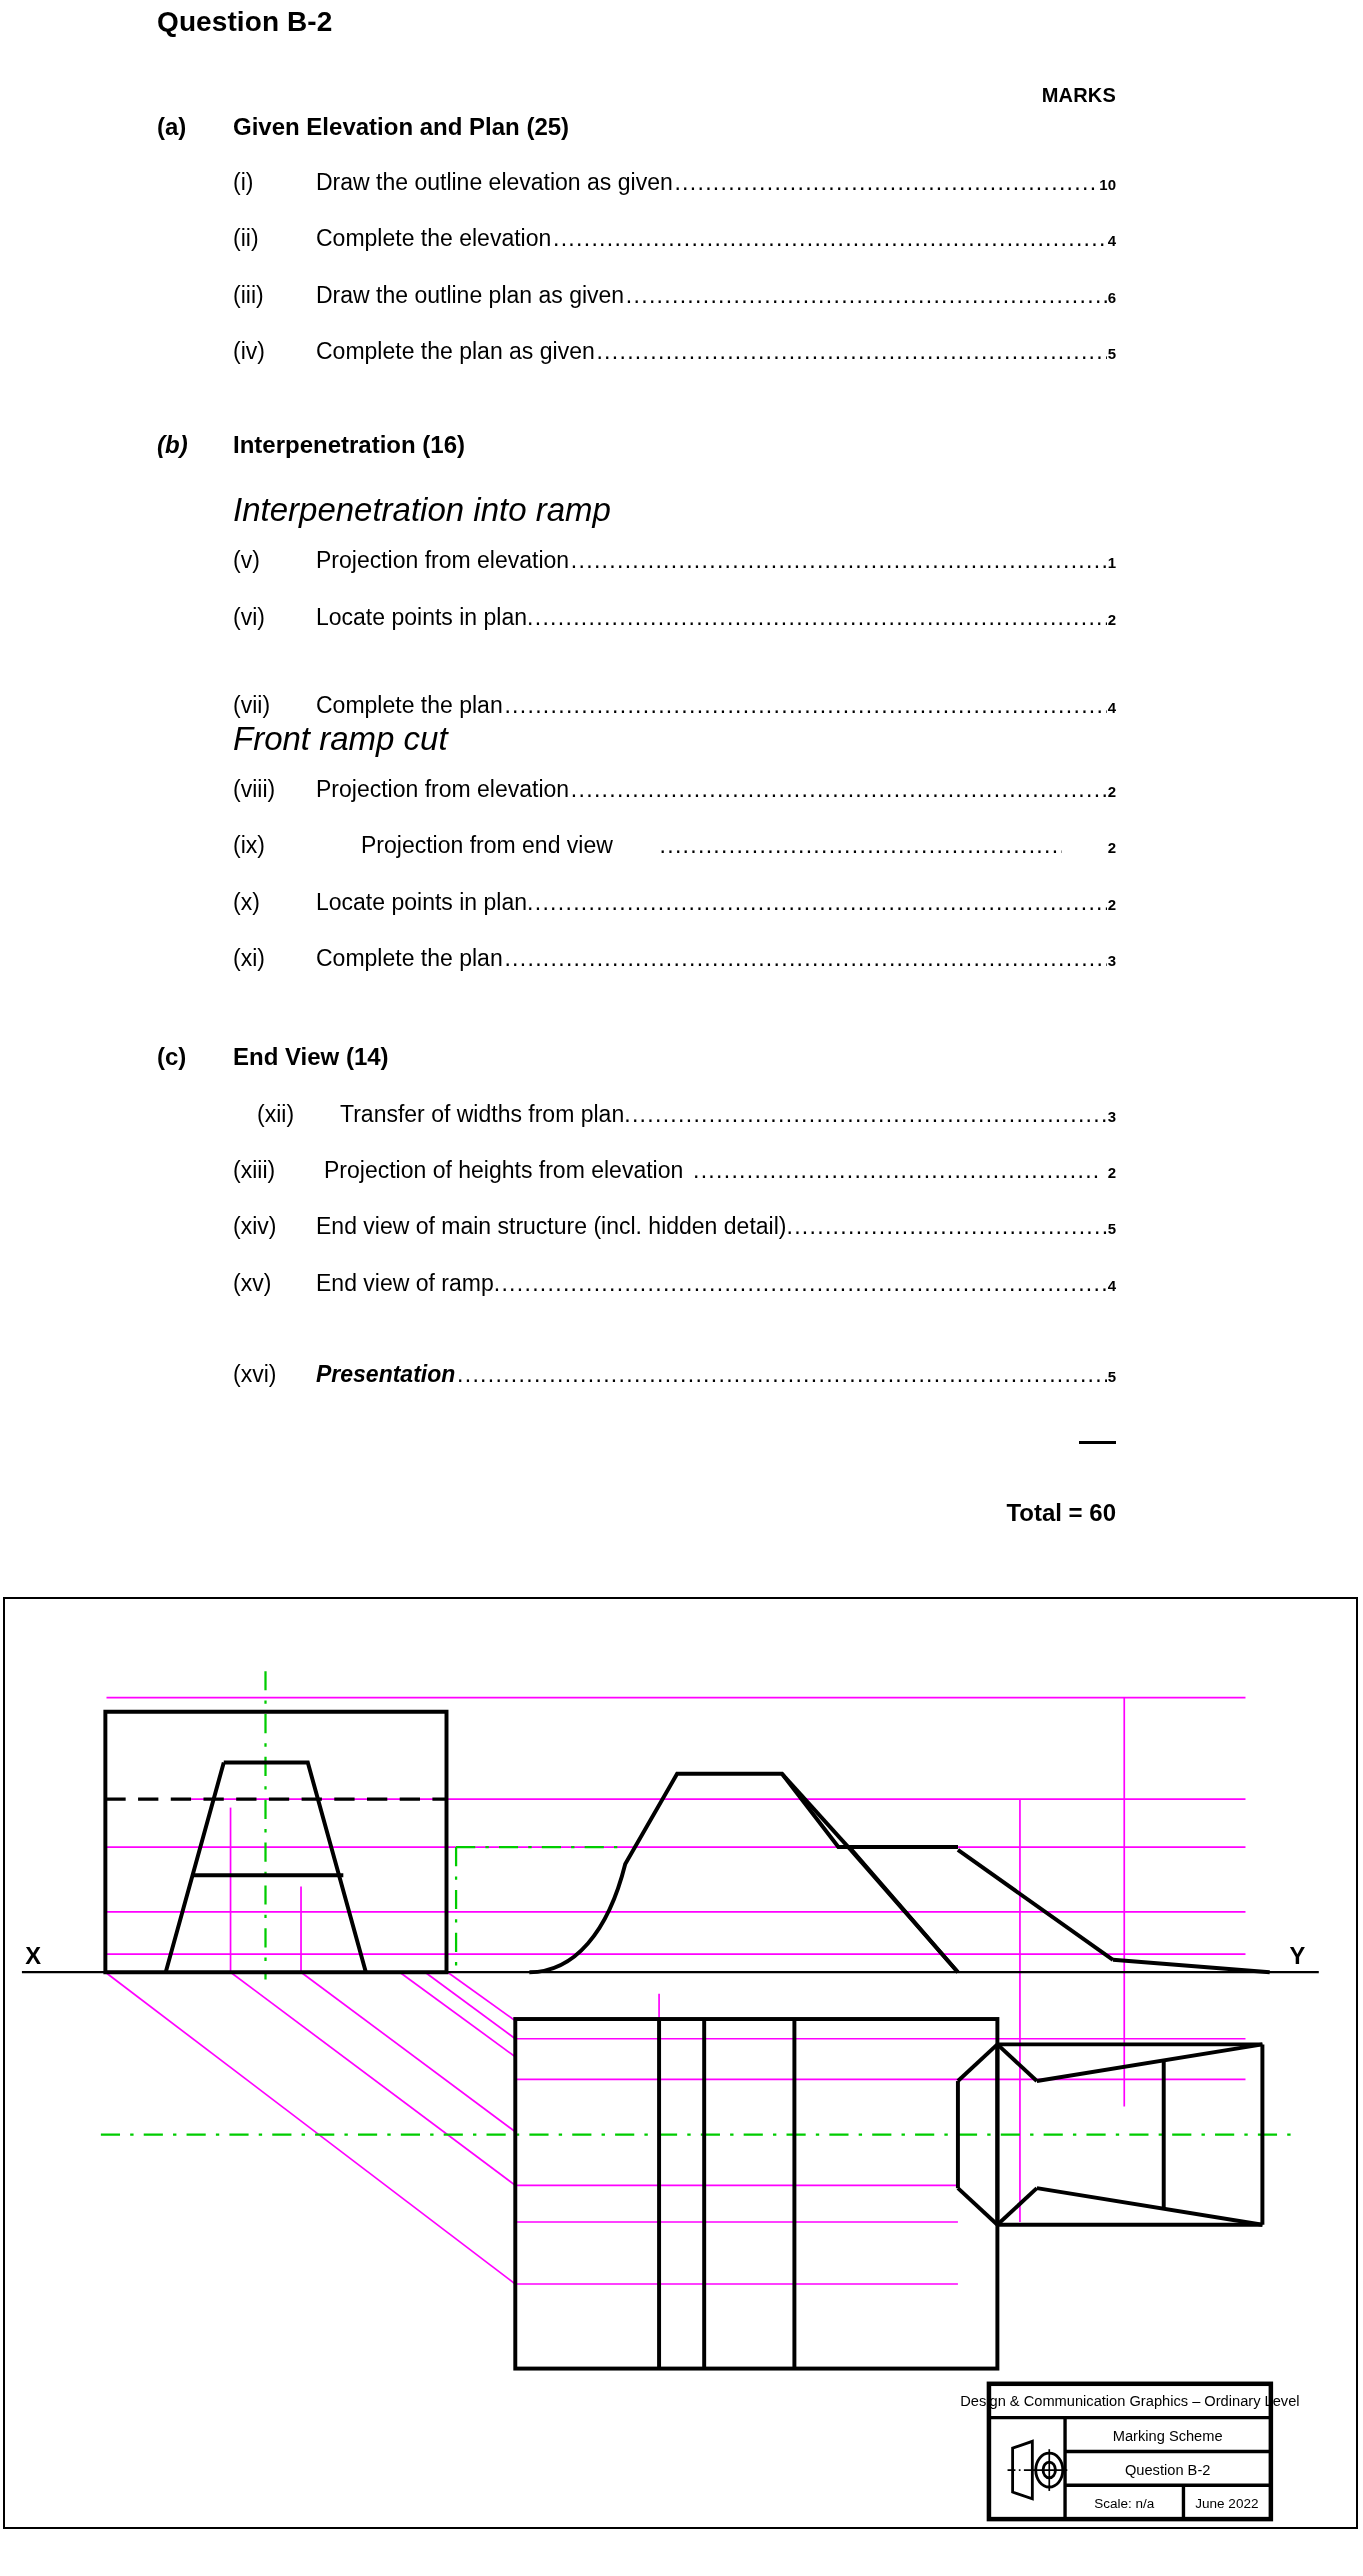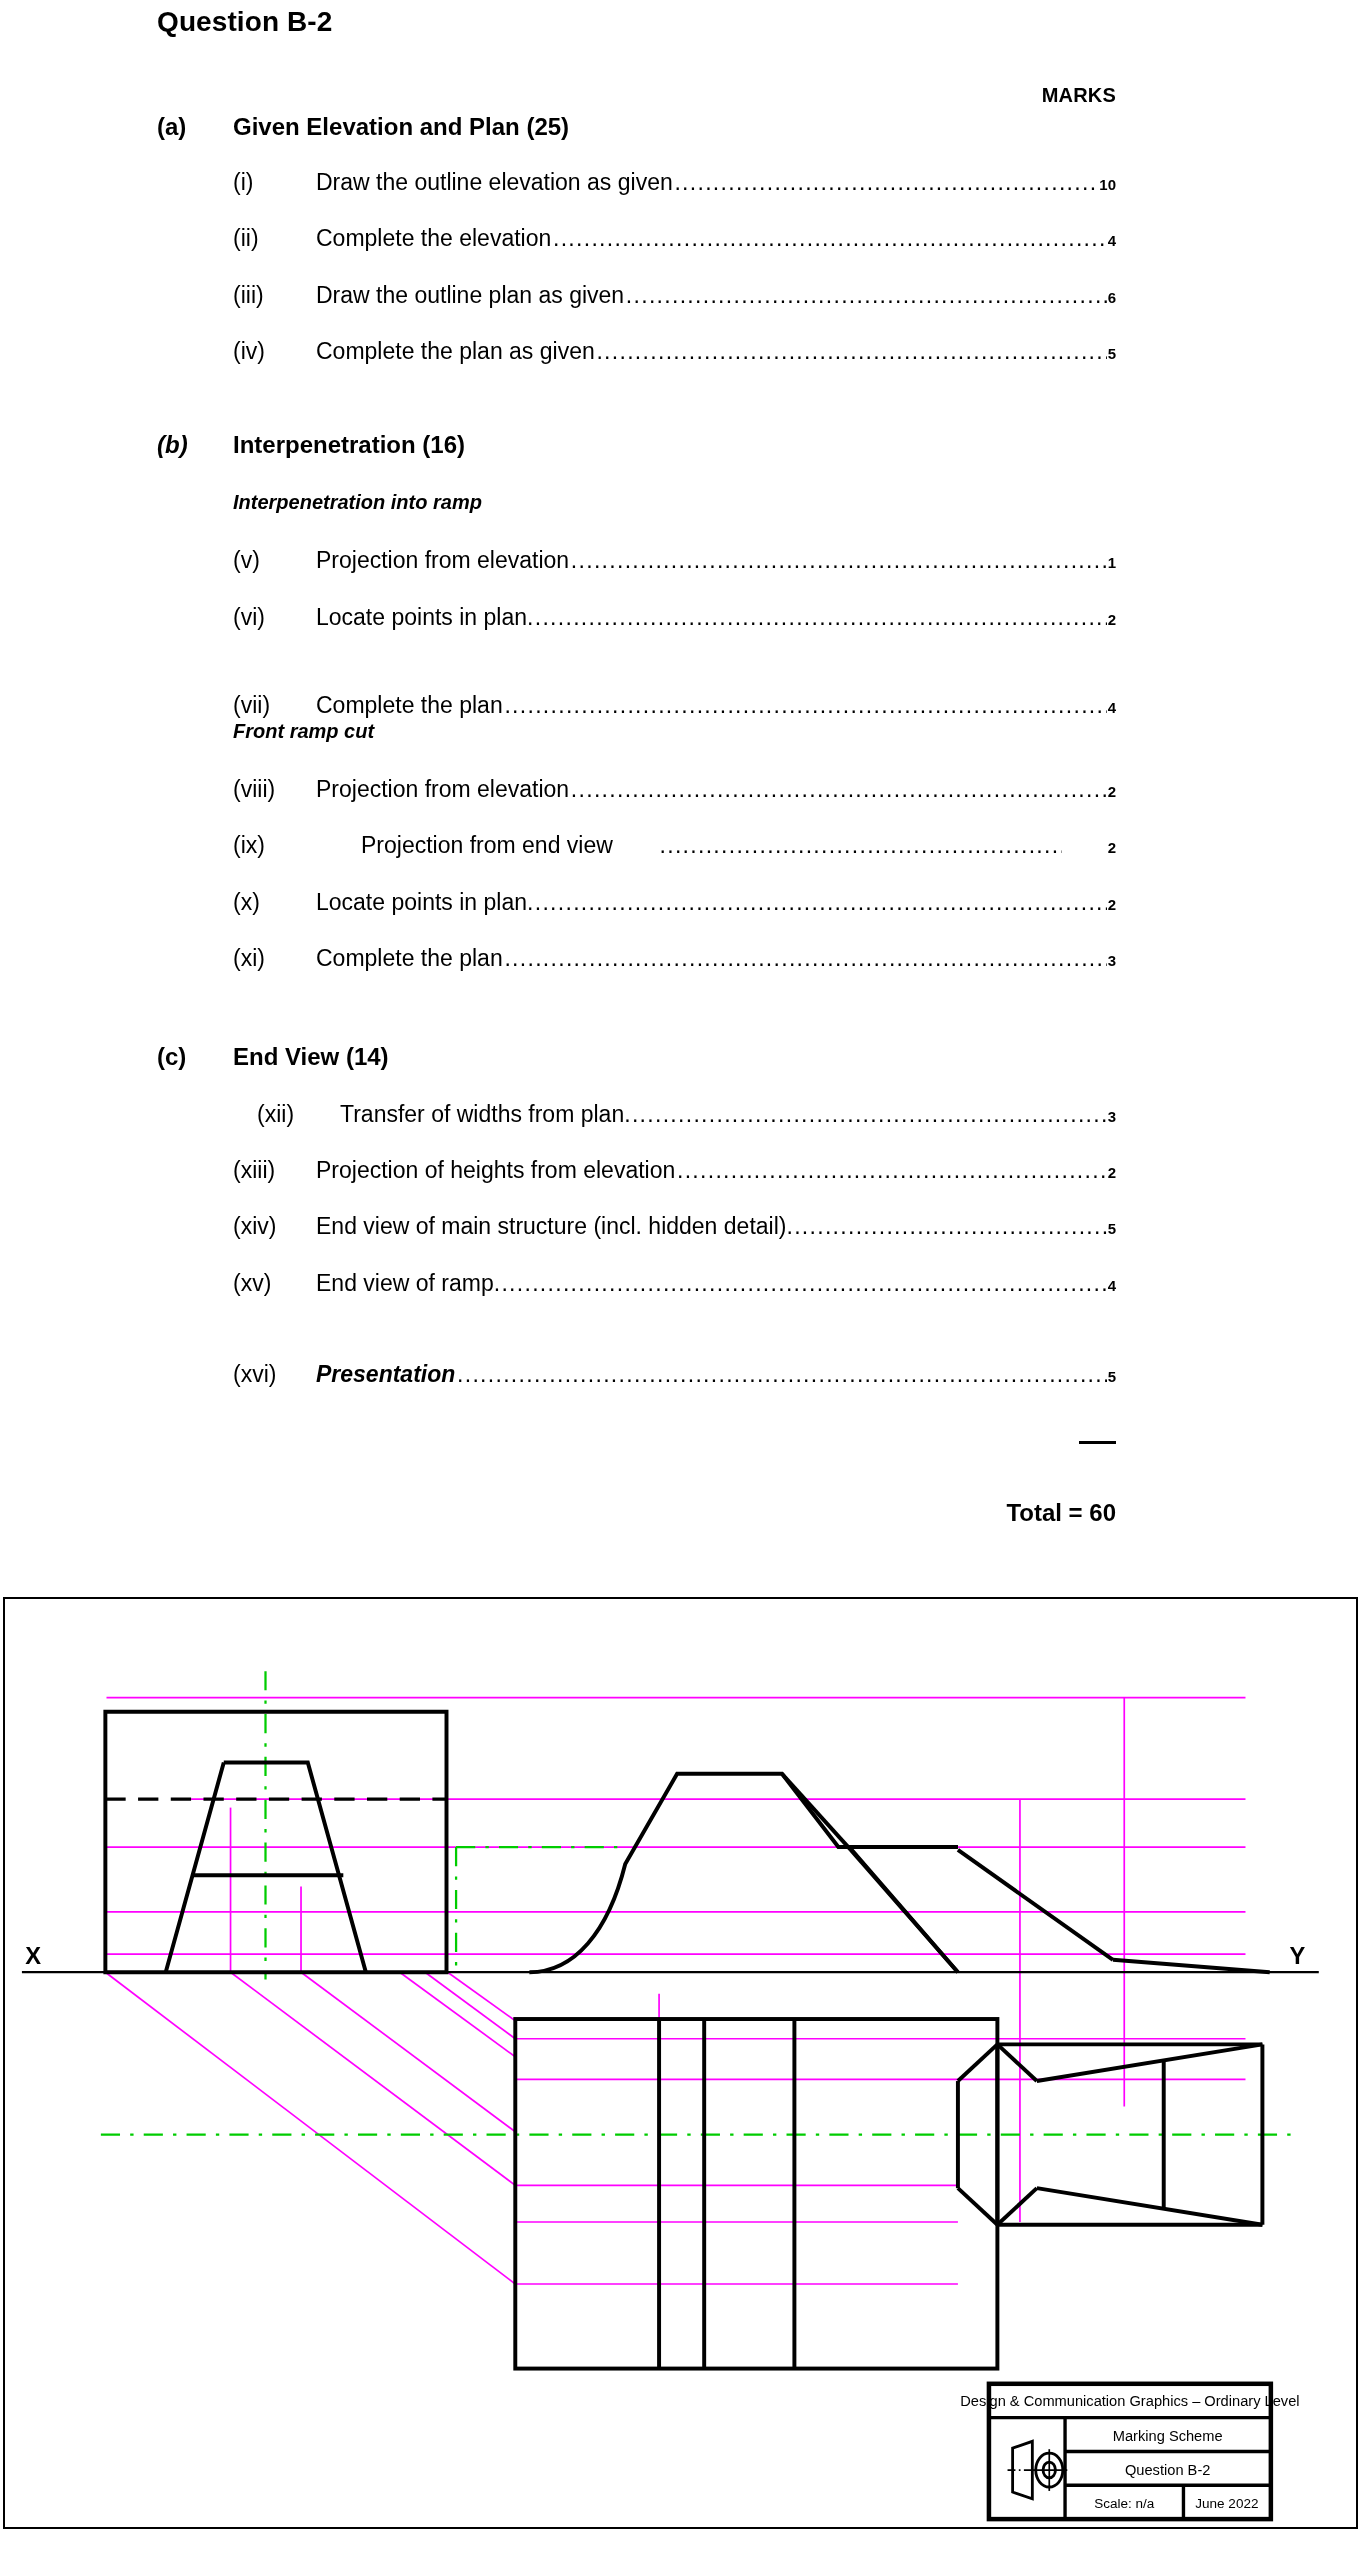--- a/index.html
+++ b/index.html
@@ -60,22 +60,22 @@
     left: 76px;
     white-space: nowrap;
   }
   .sec-head.italic .sec-letter,
   .sec-head.italic .sec-text { font-style: italic; }
 
   
   .sub-head {
     position: absolute;
     left: 233px;
-    font-size: 20px;
-    font-weight: bold;
+    font-size: 33px;
+    font-weight: normal;
     font-style: italic;
     white-space: nowrap;
   }
 
   
   .item {
     position: absolute;
     left: 233px;
     right: 248px;
     height: 32px;
@@ -253,21 +253,21 @@
     <span class="sec-text">End View (14)</span>
   </div>
 
   <div class="item" style="top:1101px;margin-left:24px;">
     <span class="num">(xii)</span>
     <span class="desc">Transfer of widths from plan</span>
     <span class="leader tight">..................................................................................................................................</span>
     <span class="mark">3</span>
   </div>
 
-  <div class="item" style="top:1157px;">
+  <div class="item" style="top:1157px;gap:8px;">
     <span class="num">(xiii)</span>
     <span class="desc">Projection of heights from elevation</span>
     <span class="leader">..................................................................................................................................</span>
     <span class="mark">2</span>
   </div>
 
   <div class="item" style="top:1213px;">
     <span class="num">(xiv)</span>
     <span class="desc">End view of main structure (incl. hidden detail)</span>
     <span class="leader tight">..................................................................................................................................</span>

